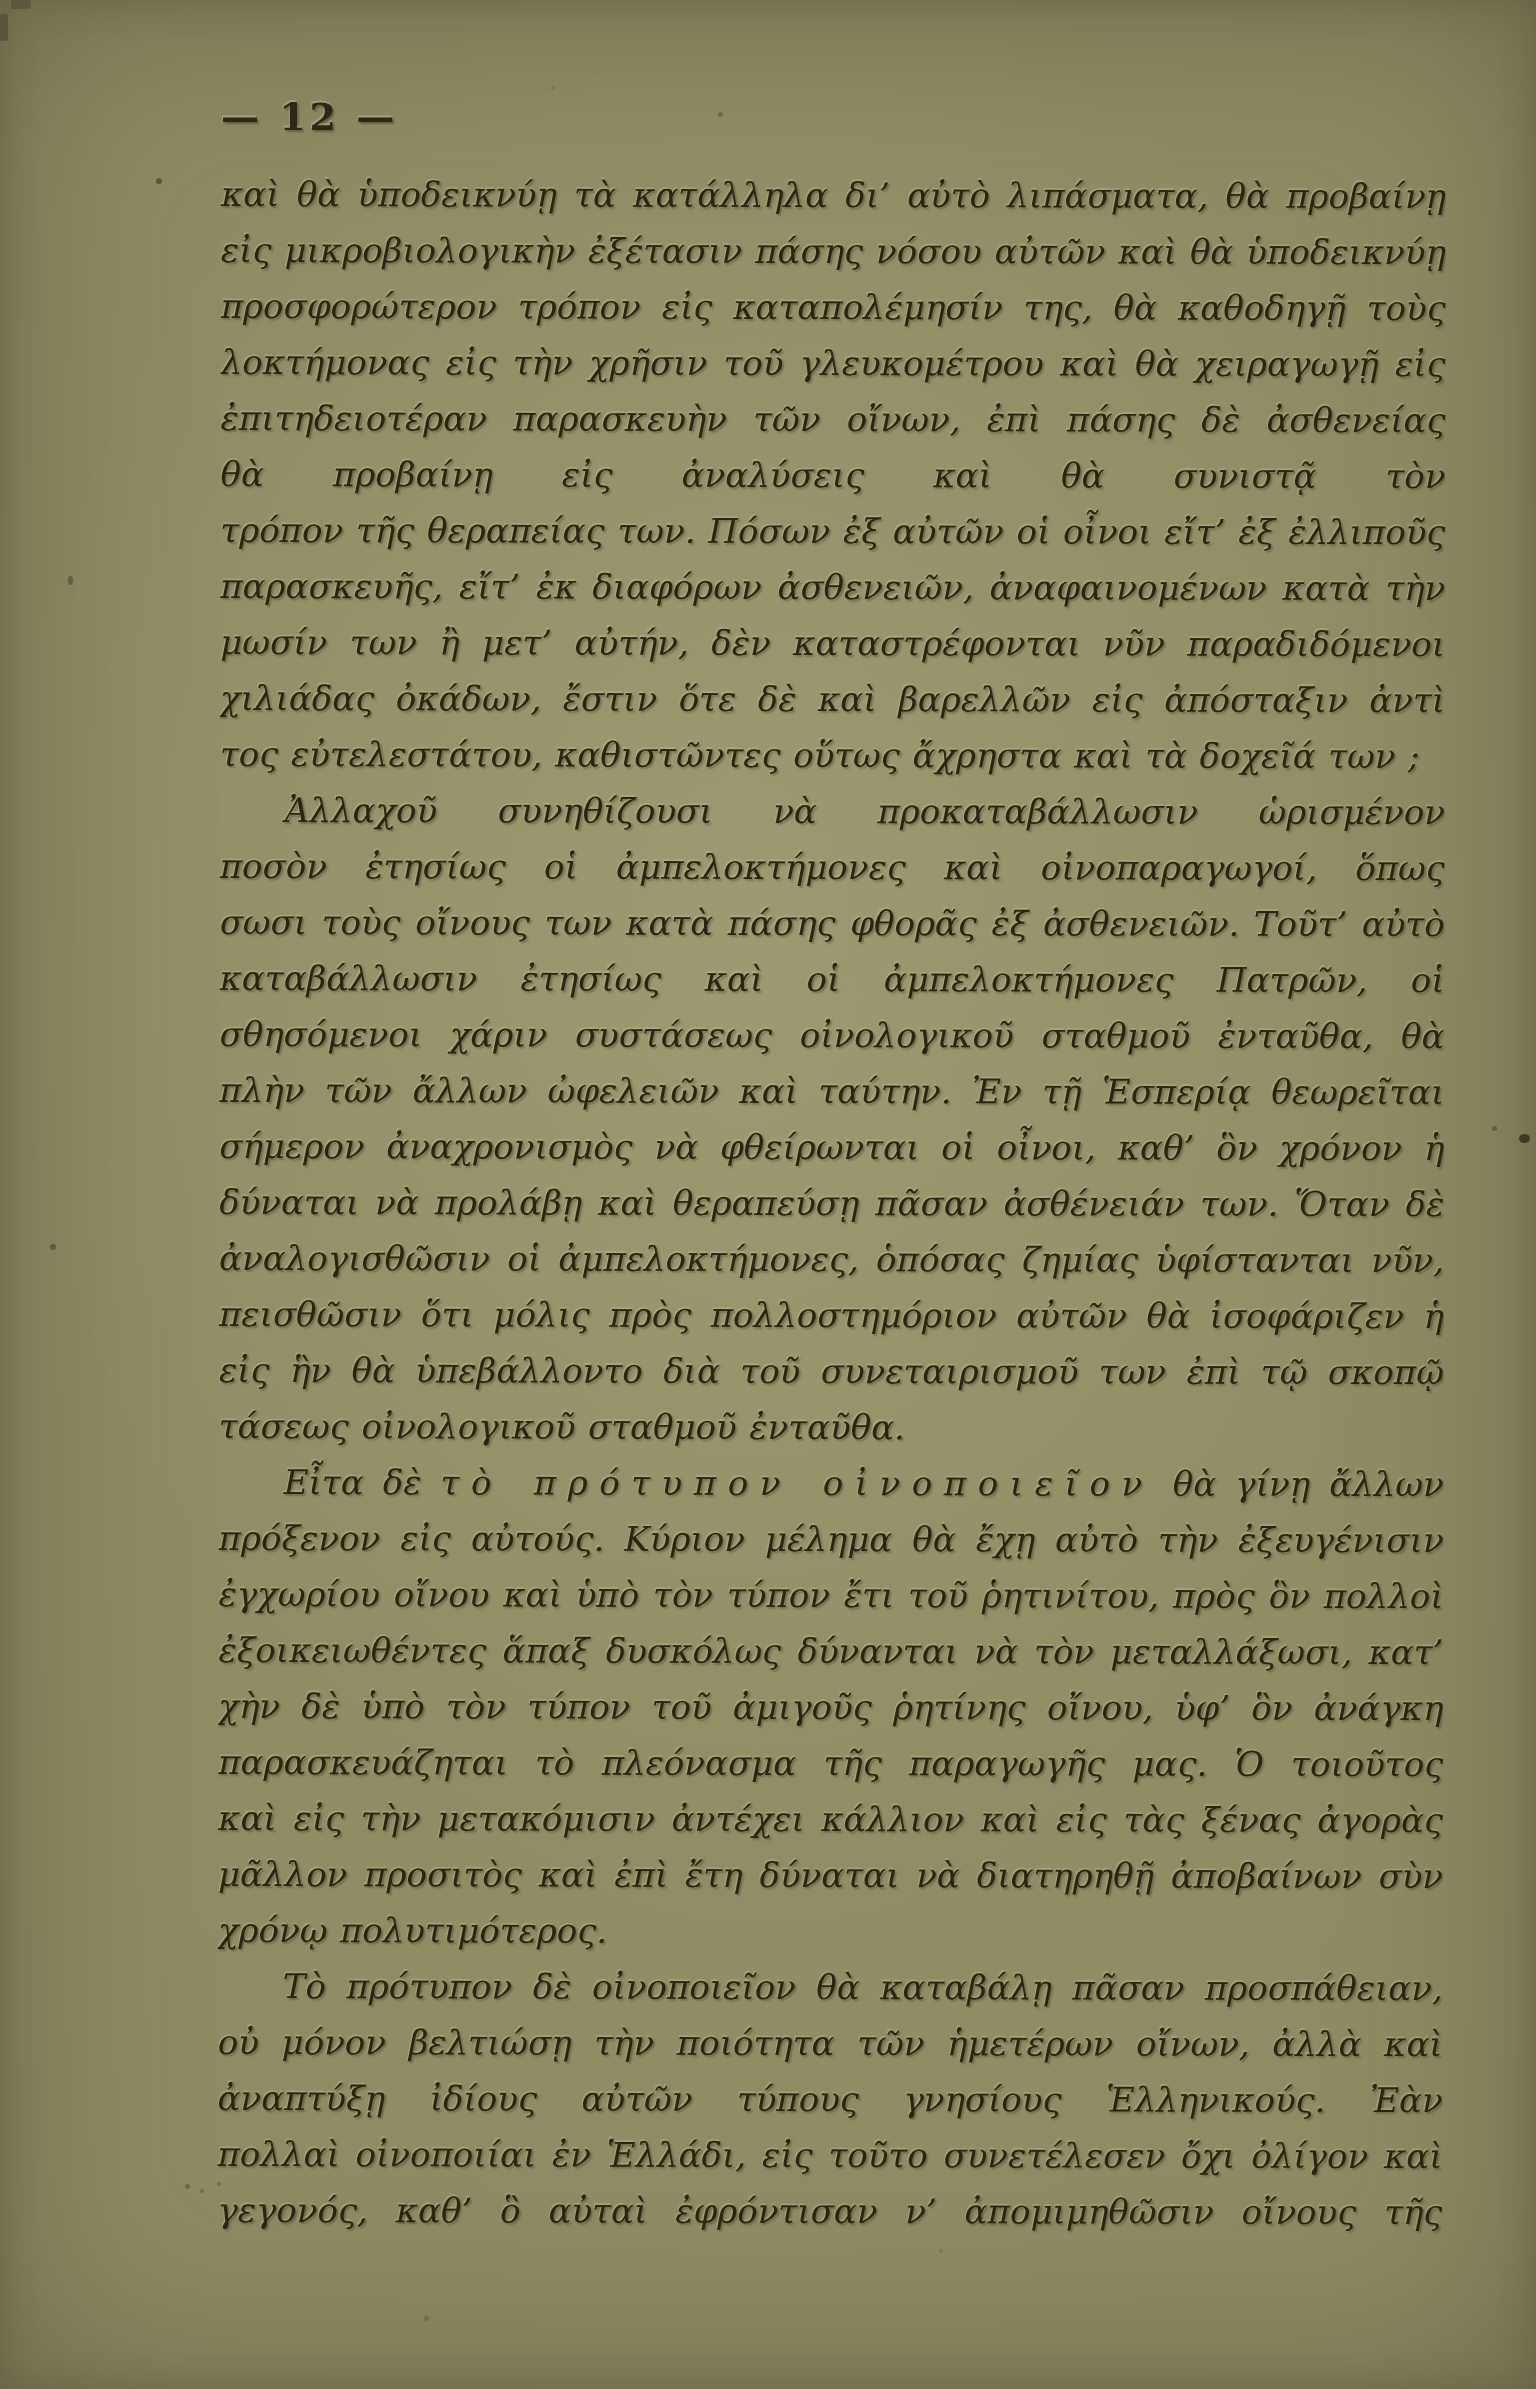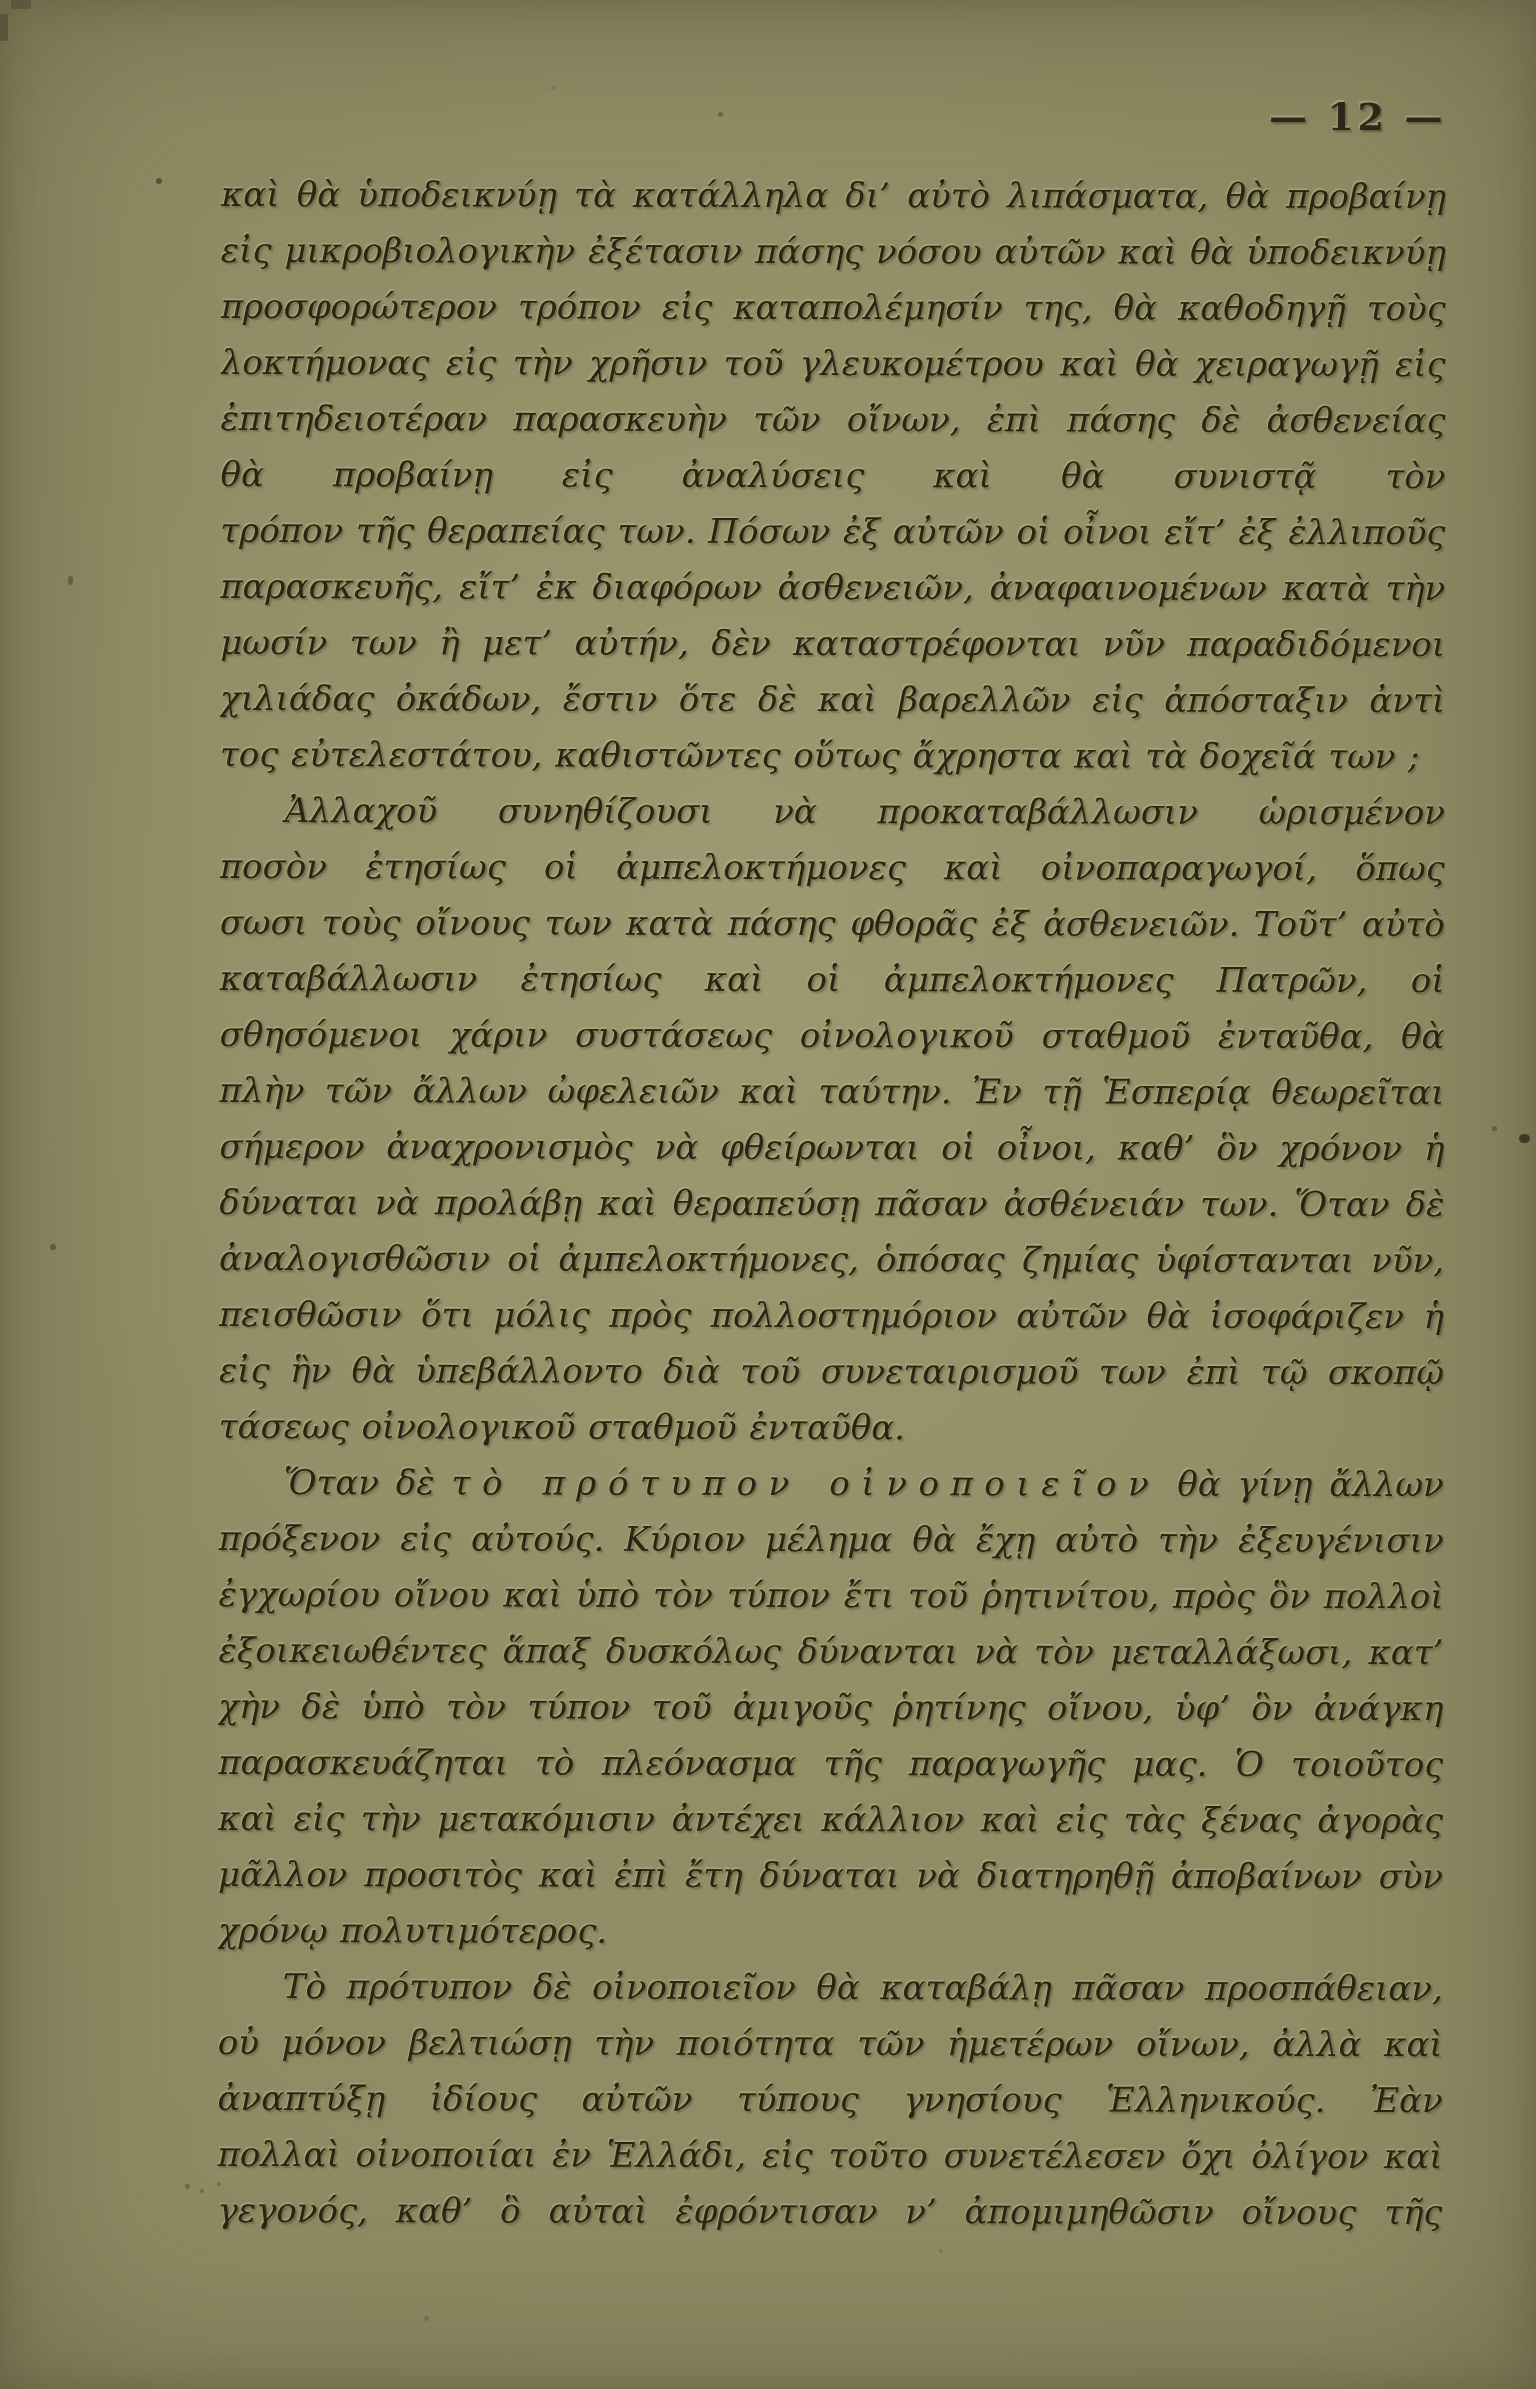--- a/index.html
+++ b/index.html
@@ -9,21 +9,21 @@
   }
   .page{
     position:relative;width:1536px;height:2389px;
     background:
       radial-gradient(ellipse 1264px 1625px at 48% 38%, rgba(255,250,210,0.10), rgba(0,0,0,0) 60%),
       radial-gradient(ellipse 1987px 2709px at 50% 50%, #938f67 0%, #8e8a63 55%, #817d57 100%);
     box-shadow:inset 0 0 199px rgba(55,52,34,0.38), inset 0 0 36px rgba(55,52,34,0.25);
   }
   .pagenum{
     position:absolute;top:94px;left:221px;width:1225px;
-    text-align:right;font-size:38px;font-weight:bold;letter-spacing:3.6px;
+    text-align:left;font-size:38px;font-weight:bold;letter-spacing:3.6px;
     color:#2b2817;
     text-shadow:-0.9px -1.8px 0.9px rgba(208,203,158,0.40), 1.8px 1.8px 1.8px rgba(42,40,24,0.40);
   }
   .text-block{
     position:absolute;top:166px;left:221px;width:1225px;
     transform:rotate(0.1deg);transform-origin:top left;
   }
   .line{
     height:56px;line-height:56px;overflow:hidden;
     font-size:34px;font-style:italic;
@@ -61,21 +61,21 @@
       <div class="line">σωσι τοὺς οἴνους των κατὰ πάσης φθορᾶς ἐξ ἀσθενειῶν. Τοῦτ’ αὐτὸ ἂν</div>
       <div class="line">καταβάλλωσιν ἐτησίως καὶ οἱ ἀμπελοκτήμονες Πατρῶν, οἱ συνεταιρι-</div>
       <div class="line">σθησόμενοι χάριν συστάσεως οἰνολογικοῦ σταθμοῦ ἐνταῦθα, θὰ ἔχωσι</div>
       <div class="line">πλὴν τῶν ἄλλων ὠφελειῶν καὶ ταύτην. Ἐν τῇ Ἑσπερίᾳ θεωρεῖται τὴν</div>
       <div class="line">σήμερον ἀναχρονισμὸς νὰ φθείρωνται οἱ οἶνοι, καθ’ ὃν χρόνον ἡ ἐπιστήμη</div>
       <div class="line">δύναται νὰ προλάβῃ καὶ θεραπεύσῃ πᾶσαν ἀσθένειάν των. Ὅταν δὲ</div>
       <div class="line">ἀναλογισθῶσιν οἱ ἀμπελοκτήμονες, ὁπόσας ζημίας ὑφίστανται νῦν, θὰ</div>
       <div class="line">πεισθῶσιν ὅτι μόλις πρὸς πολλοστημόριον αὐτῶν θὰ ἰσοφάριζεν ἡ θυσία,</div>
       <div class="line">εἰς ἣν θὰ ὑπεβάλλοντο διὰ τοῦ συνεταιρισμοῦ των ἐπὶ τῷ σκοπῷ συσ-</div>
       <div class="line par-end">τάσεως οἰνολογικοῦ σταθμοῦ ἐνταῦθα.</div>
-      <div class="line indent"><span>Ὅταν δὲ </span><span class="sp">τὸ πρότυπον οἰνοποιεῖον</span><span> θὰ γίνῃ ἄλλων ἀγαθῶν</span></div>
+      <div class="line indent"><span>Εἶτα δὲ </span><span class="sp">τὸ πρότυπον οἰνοποιεῖον</span><span> θὰ γίνῃ ἄλλων ἀγαθῶν</span></div>
       <div class="line">πρόξενον εἰς αὐτούς. Κύριον μέλημα θὰ ἔχῃ αὐτὸ τὴν ἐξευγένισιν τοῦ</div>
       <div class="line">ἐγχωρίου οἴνου καὶ ὑπὸ τὸν τύπον ἔτι τοῦ ῥητινίτου, πρὸς ὃν πολλοὶ</div>
       <div class="line">ἐξοικειωθέντες ἅπαξ δυσκόλως δύνανται νὰ τὸν μεταλλάξωσι, κατ’ ἐξο-</div>
       <div class="line">χὴν δὲ ὑπὸ τὸν τύπον τοῦ ἀμιγοῦς ῥητίνης οἴνου, ὑφ’ ὃν ἀνάγκη πᾶσα νὰ</div>
       <div class="line">παρασκευάζηται τὸ πλεόνασμα τῆς παραγωγῆς μας. Ὁ τοιοῦτος οἶνος</div>
       <div class="line">καὶ εἰς τὴν μετακόμισιν ἀντέχει κάλλιον καὶ εἰς τὰς ξένας ἀγορὰς εἶνε</div>
       <div class="line">μᾶλλον προσιτὸς καὶ ἐπὶ ἔτη δύναται νὰ διατηρηθῇ ἀποβαίνων σὺν τῷ</div>
       <div class="line par-end">χρόνῳ πολυτιμότερος.</div>
       <div class="line indent">Τὸ πρότυπον δὲ οἰνοποιεῖον θὰ καταβάλῃ πᾶσαν προσπάθειαν, ὅπως</div>
       <div class="line">οὐ μόνον βελτιώσῃ τὴν ποιότητα τῶν ἡμετέρων οἴνων, ἀλλὰ καὶ</div>

